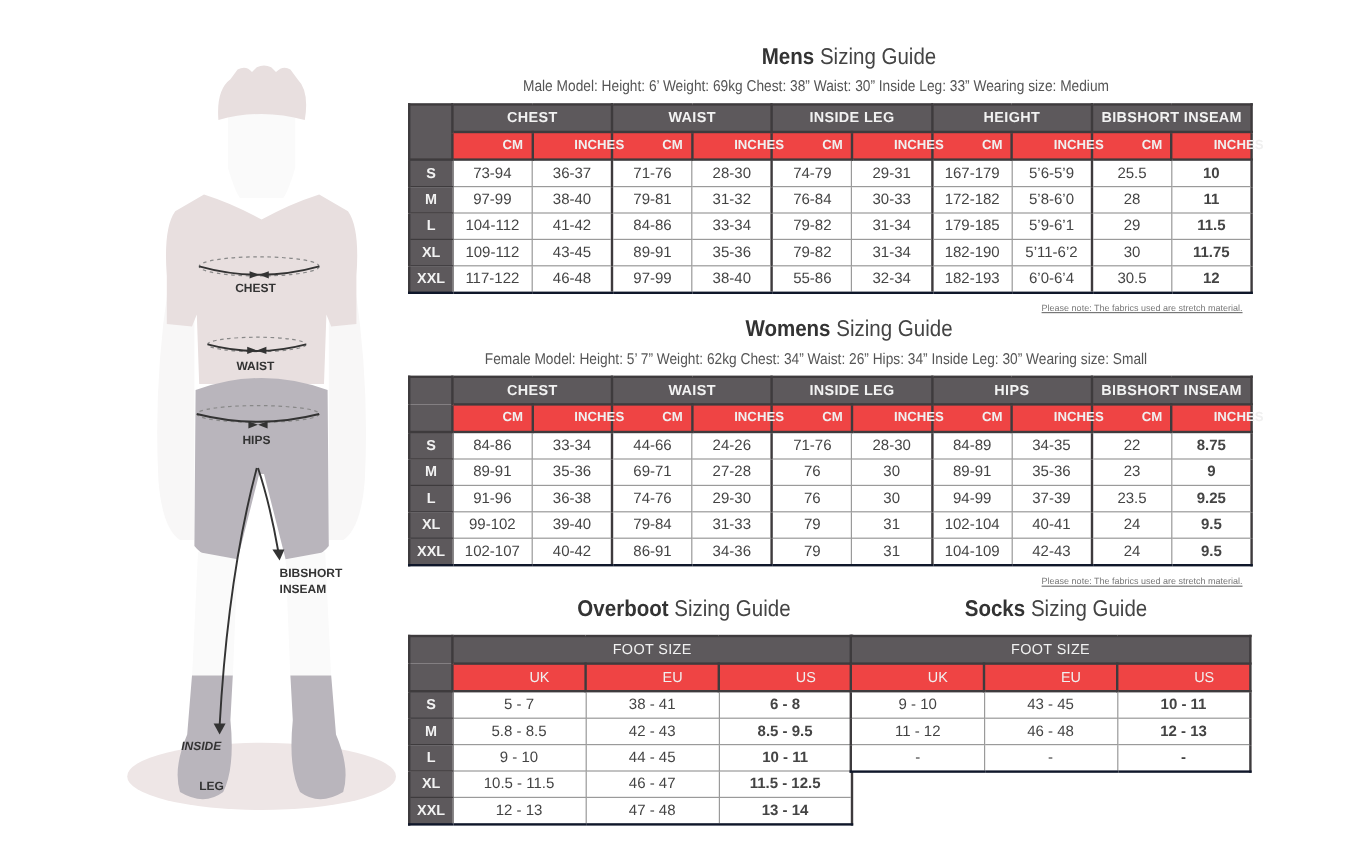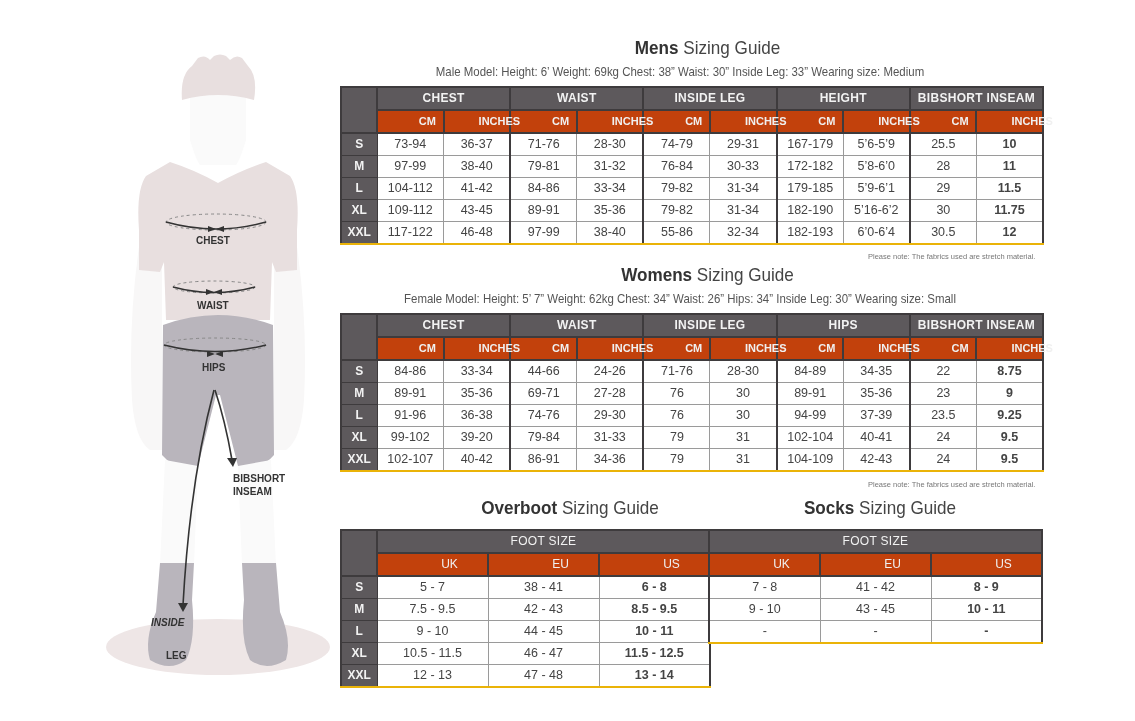--- a/index.html
+++ b/index.html
@@ -4,29 +4,29 @@
 <style>
   html,body{margin:0;padding:0;background:#ffffff;}
   body{width:1135px;height:721px;position:relative;overflow:hidden;font-family:"Liberation Sans","DejaVu Sans",sans-serif;color:#3a3a3a;}
   .figure{position:absolute;left:0;top:0;width:340px;height:721px;}
   .title{position:absolute;text-align:center;font-size:19px;color:#444;white-space:nowrap;font-family:"Liberation Sans",sans-serif;transform:scaleX(0.9);}
   .title b{color:#333;}
   .subtitle{position:absolute;text-align:center;font-size:13px;color:#555;white-space:nowrap;transform:scaleX(0.88);}
   table.sz{position:absolute;border-collapse:collapse;table-layout:fixed;font-size:12.5px;}
   table.sz td, table.sz th{border:1px solid #9a9a9a;text-align:center;padding:0;height:21px;line-height:21px;}
   table.sz th.grp{background:#5d595c;color:#f2f2f2;font-weight:bold;font-size:12px;border:2px solid #3e3b3d;letter-spacing:0.3px;}
-  table.sz th.sub{background:#c2410c;color:#f0f0f0;font-weight:bold;font-size:11px;border:2px solid #3e3b3d;border-top:1px solid #3e3b3d;padding-left:34px;}
+  table.sz th.sub{background:#ef4444;color:#f0f0f0;font-weight:bold;font-size:11px;border:2px solid #3e3b3d;border-top:1px solid #3e3b3d;padding-left:34px;}
   table.sz th.corner{background:#5d595c;border:2px solid #3e3b3d;border-bottom:none;}
   table.sz th.corner2{background:#5d595c;border:2px solid #3e3b3d;border-top:none;}
   table.sz td.size{background:#5d595c;color:#f2f2f2;font-weight:bold;border:1px solid #3e3b3d;border-left:2px solid #3e3b3d;font-size:12px;}
   table.sz td.val{background:#fff;color:#444;}
   table.sz tr td:last-child{border-right:2px solid #3e3b3d;font-weight:bold;}
-  table.sz tr:last-child td{border-bottom:2px solid #eab308;margin-top:27px;}
+  table.sz tr:last-child td{border-bottom:2px solid #0f172a;margin-top:27px;}
   table.sz td.gsep, table.sz th.gsep{border-left:2px solid #3e3b3d;}
-  .note{position:absolute;font-size:7.5px;color:#777;white-space:nowrap;}
+  .note{position:absolute;font-size:7.5px;color:#777;white-space:nowrap;text-decoration:underline;}
   .lbl{position:absolute;font-size:10px;font-weight:bold;color:#333;font-family:"Liberation Sans",sans-serif;line-height:12px;}
 </style>
 </head>
 <body>
 
 <div class="figure">
   <svg width="340" height="721" viewBox="0 0 340 721">
 
     <ellipse cx="218" cy="647" rx="112" ry="28" fill="#eee6e6"></ellipse>
 
@@ -148,21 +148,21 @@
       </tr>
       <tr>
         <td class="size">XL</td>
         <td class="val">109-112</td>
         <td class="val">43-45</td>
         <td class="val gsep">89-91</td>
         <td class="val">35-36</td>
         <td class="val gsep">79-82</td>
         <td class="val">31-34</td>
         <td class="val gsep">182-190</td>
-        <td class="val">5’16-6’2</td>
+        <td class="val">5’11-6’2</td>
         <td class="val gsep">30</td>
         <td class="val">11.75</td>
       </tr>
       <tr>
         <td class="size">XXL</td>
         <td class="val">117-122</td>
         <td class="val">46-48</td>
         <td class="val gsep">97-99</td>
         <td class="val">38-40</td>
         <td class="val gsep">55-86</td>
@@ -243,21 +243,21 @@
         <td class="val gsep">76</td>
         <td class="val">30</td>
         <td class="val gsep">94-99</td>
         <td class="val">37-39</td>
         <td class="val gsep">23.5</td>
         <td class="val">9.25</td>
       </tr>
       <tr>
         <td class="size">XL</td>
         <td class="val">99-102</td>
-        <td class="val">39-20</td>
+        <td class="val">39-40</td>
         <td class="val gsep">79-84</td>
         <td class="val">31-33</td>
         <td class="val gsep">79</td>
         <td class="val">31</td>
         <td class="val gsep">102-104</td>
         <td class="val">40-41</td>
         <td class="val gsep">24</td>
         <td class="val">9.5</td>
       </tr>
       <tr>
@@ -298,21 +298,21 @@
   </thead>
   <tbody>
       <tr>
         <td class="size">S</td>
         <td class="val">5 - 7</td>
         <td class="val">38 - 41</td>
         <td class="val">6 - 8</td>
       </tr>
       <tr>
         <td class="size">M</td>
-        <td class="val">7.5 - 9.5</td>
+        <td class="val">5.8 - 8.5</td>
         <td class="val">42 - 43</td>
         <td class="val">8.5 - 9.5</td>
       </tr>
       <tr>
         <td class="size">L</td>
         <td class="val">9 - 10</td>
         <td class="val">44 - 45</td>
         <td class="val">10 - 11</td>
       </tr>
       <tr>
@@ -341,28 +341,28 @@
       <th class="grp" colspan="3" style="font-weight:normal;">FOOT SIZE</th>
     </tr>
     <tr>
       <th class="sub" style="font-weight:normal;font-size:12px;">UK</th>
       <th class="sub" style="font-weight:normal;font-size:12px;">EU</th>
       <th class="sub" style="font-weight:normal;font-size:12px;">US</th>
     </tr>
   </thead>
   <tbody>
       <tr>
-        <td class="val gsep">7 - 8</td>
-        <td class="val">41 - 42</td>
-        <td class="val">8 - 9</td>
-      </tr>
-      <tr>
         <td class="val gsep">9 - 10</td>
         <td class="val">43 - 45</td>
         <td class="val">10 - 11</td>
       </tr>
       <tr>
+        <td class="val gsep">11 - 12</td>
+        <td class="val">46 - 48</td>
+        <td class="val">12 - 13</td>
+      </tr>
+      <tr>
         <td class="val gsep">-</td>
         <td class="val">-</td>
         <td class="val">-</td>
       </tr>
     </tbody>
 </table>
 
 </body></html>

